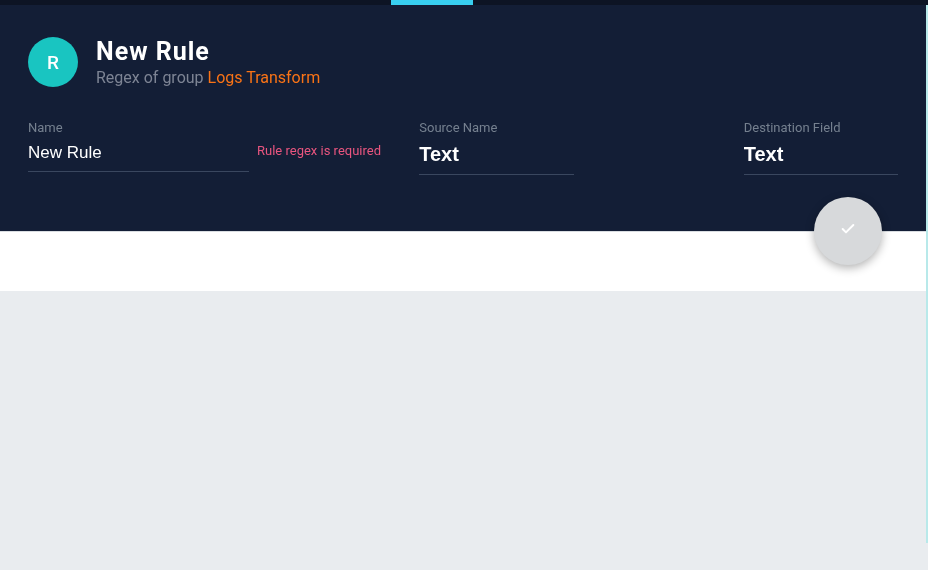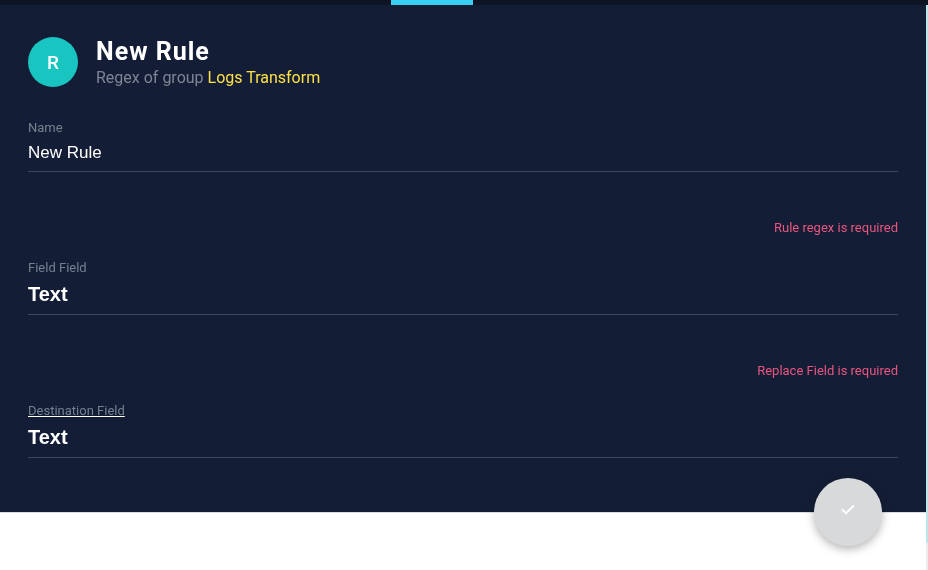--- a/index.html
+++ b/index.html
@@ -54,27 +54,26 @@
     font-weight: 700;
     letter-spacing: 1px;
     color: #fff;
   }
   .subtitle {
     font-size: 16px;
     color: #7d8494;
     margin-top: 2px;
   }
   .subtitle a {
-    color: #fde047;
+    color: #f97316;
     text-decoration: none;
   }
 
   .form-grid {
     display: flex;
-    flex-direction: column;
     gap: 8px;
   }
   .row-two {
     display: flex;
     gap: 26px;
   }
 
   .field {
     flex: 1;
     position: relative;
@@ -105,21 +104,20 @@
   .field input::placeholder {
     color: #6a7383;
     font-size: 18px;
   }
   .field input.bold-value {
     font-weight: 700;
     font-size: 20px;
   }
 
   .error-msg {
-    text-align: right;
     color: #e9557f;
     font-size: 13px;
     margin-top: 6px;
   }
 
   .fab {
     position: absolute;
     bottom: -34px;
     right: 44px;
     width: 68px;
@@ -182,30 +180,29 @@
         <input type="text" value="New Rule" style="">
       </div>
     </div>
 
     <div class="field full">
       <label class="floating-label hidden">Regex</label>
       <div class="error-msg">Rule regex is required</div>
     </div>
 
     <div class="field full">
-      <label class="floating-label">Field Field</label>
+      <label class="floating-label">Source Name</label>
       <input type="text" class="bold-value" value="Text" style="">
     </div>
 
     <div class="field full">
       <label class="floating-label hidden">Replace To</label>
-      <div class="error-msg">Replace Field is required</div>
-    </div>
-
-    <div class="field full" style="margin-bottom:8px;text-decoration:underline;">
+    </div>
+
+    <div class="field full" style="margin-bottom:8px;">
       <label class="floating-label">Destination Field</label>
       <input type="text" class="bold-value" value="Text" style="">
     </div>
 
   </div>
 
   <div class="fab">
     <span>
       <svg viewBox="0 0 24 24" fill="none" stroke="#ffffff" stroke-width="3" stroke-linecap="round" stroke-linejoin="round">
           <polyline points="20 6 9 17 4 12"></polyline>

